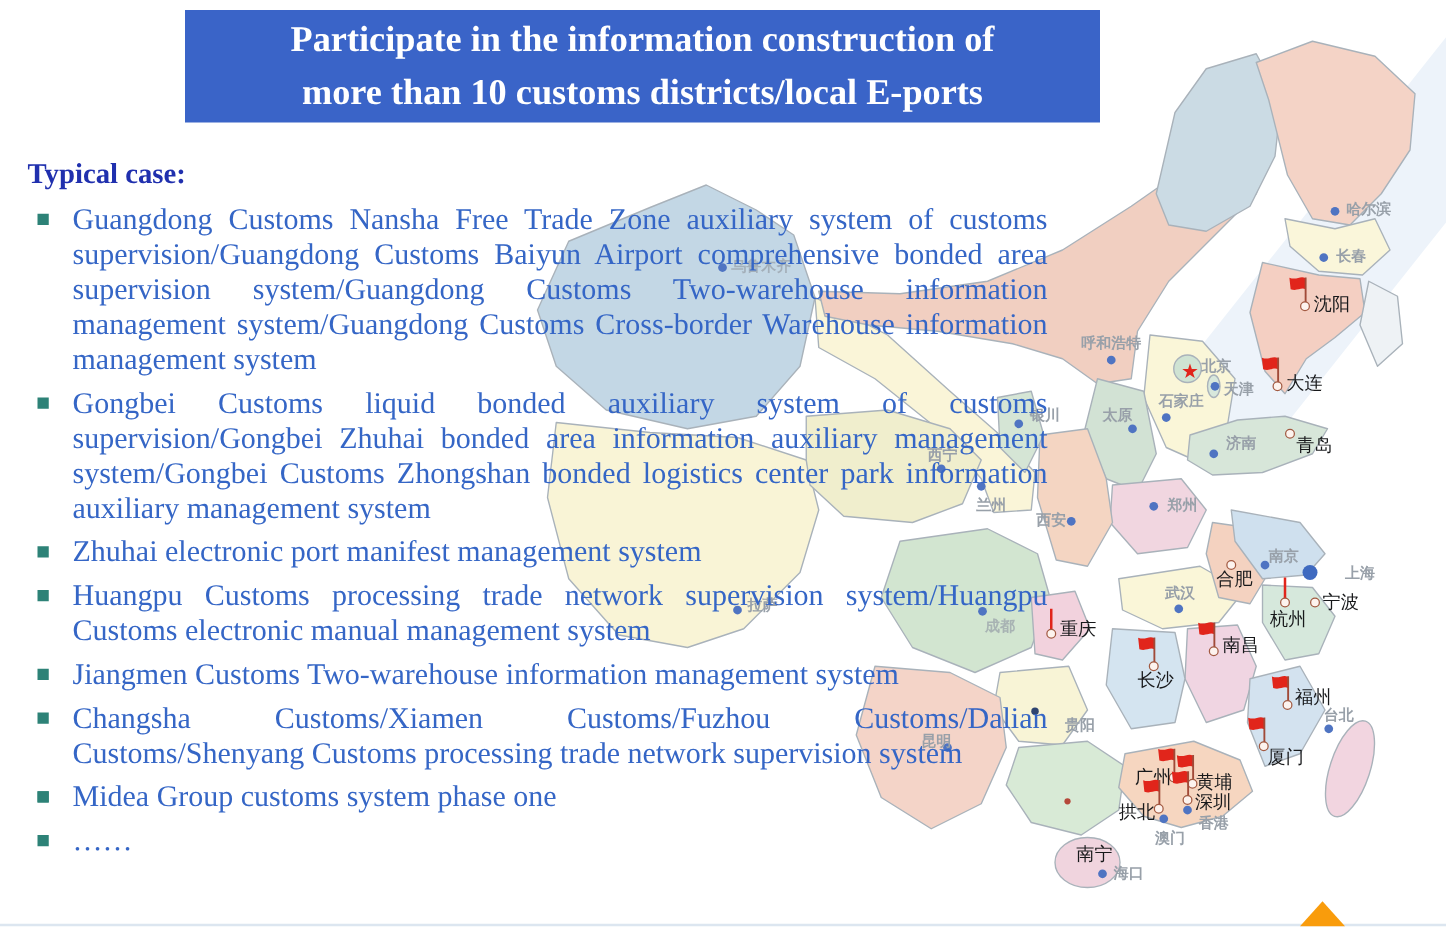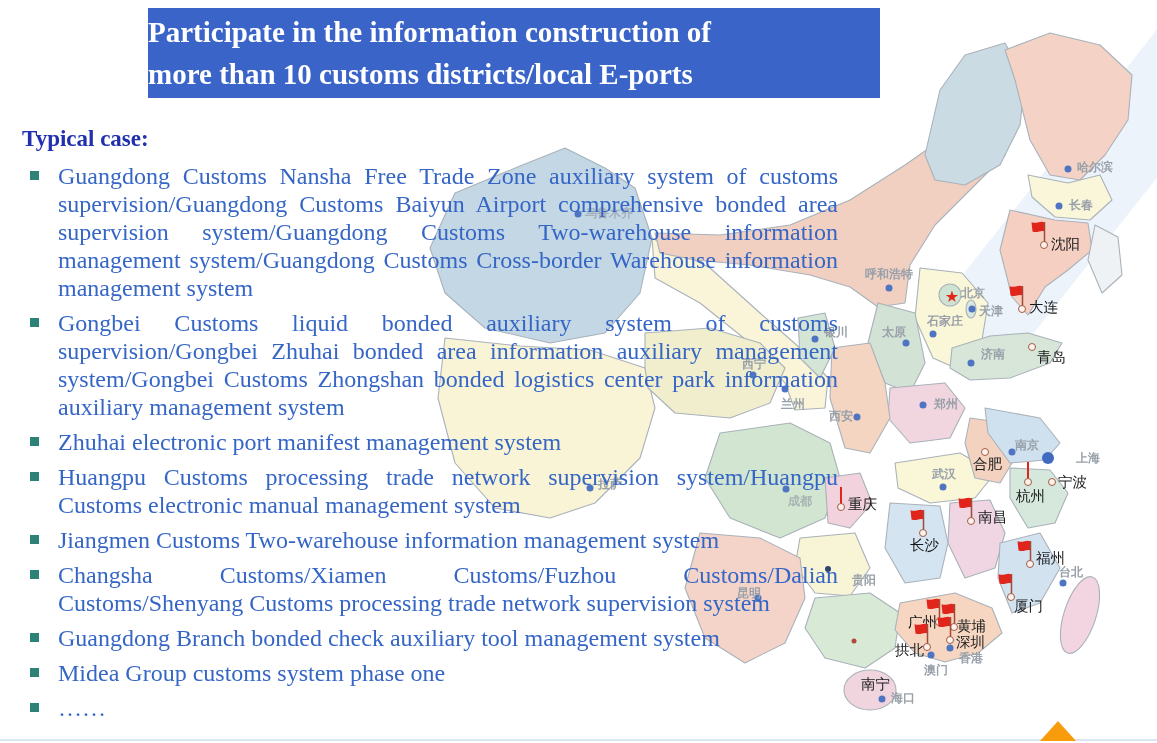--- a/index.html
+++ b/index.html
@@ -3,21 +3,21 @@
 <meta charset="utf-8">
 <style>
   html,body{margin:0;padding:0;background:#fff;}
   .slide{position:relative;width:1157px;height:743px;background:#ffffff;overflow:hidden;
          font-family:"Liberation Serif", serif;}
   .swoosh{position:absolute;left:930px;top:316px;width:640px;height:92px;
           background:#edf3fa;transform:rotate(-51.6deg);transform-origin:0 0;z-index:0;}
   
   .banner{position:absolute;left:148px;top:8px;width:732px;height:90px;
           background:var(--banner-bg);z-index:3;display:flex;flex-direction:column;
-          align-items:flex-start;justify-content:center;}
+          align-items:center;justify-content:center;}
   .banner .line{color:var(--banner-text);font-weight:bold;font-size:29px;line-height:42px;
           white-space:nowrap;}
   
   .content{position:absolute;left:20px;top:126px;width:822px;z-index:2;}
   .content h2{margin:0 0 10px 2px;font-size:23px;font-weight:bold;color:var(--heading-blue);}
   .case-list{list-style:none;margin:0;padding:0;width:818px;}
   .case-item{position:relative;padding-left:38px;margin-bottom:7px;
              font-size:24px;line-height:28px;color:var(--bullet-blue);text-align:justify;}
   .sq{position:absolute;left:10px;top:9px;width:9px;height:9px;background:var(--bullet-square);}
   
@@ -312,21 +312,21 @@
 
   <div class="content">
     <h2>Typical case:</h2>
     <ul class="case-list">
         <li class="case-item"><span class="sq"></span><span>Guangdong Customs Nansha Free Trade Zone auxiliary system of customs supervision/Guangdong Customs Baiyun Airport comprehensive bonded area supervision system/Guangdong Customs Two-warehouse information management system/Guangdong Customs Cross-border Warehouse information management system</span></li>
         <li class="case-item"><span class="sq"></span><span>Gongbei Customs liquid bonded auxiliary system of customs supervision/Gongbei Zhuhai bonded area information auxiliary management system/Gongbei Customs Zhongshan bonded logistics center park information auxiliary management system</span></li>
         <li class="case-item"><span class="sq"></span><span>Zhuhai electronic port manifest management system</span></li>
         <li class="case-item"><span class="sq"></span><span>Huangpu Customs processing trade network supervision system/Huangpu Customs electronic manual management system</span></li>
         <li class="case-item"><span class="sq"></span><span>Jiangmen Customs Two-warehouse information management system</span></li>
         <li class="case-item"><span class="sq"></span><span>Changsha Customs/Xiamen Customs/Fuzhou Customs/Dalian Customs/Shenyang Customs processing trade network supervision system</span></li>
-        <li class="case-item"><span class="sq"></span><span>Guangdong Branch bonded check auxiliary tool management system</span></li>
+        <li class="case-item"><span class="sq"></span></li>
         <li class="case-item"><span class="sq"></span><span>Midea Group customs system phase one</span></li>
         <li class="case-item"><span class="sq"></span><span>……</span></li>
       </ul>
   </div>
 
   <div class="bottom-line"></div>
   <div class="triangle"></div>
 </div>
 
 </body></html>

